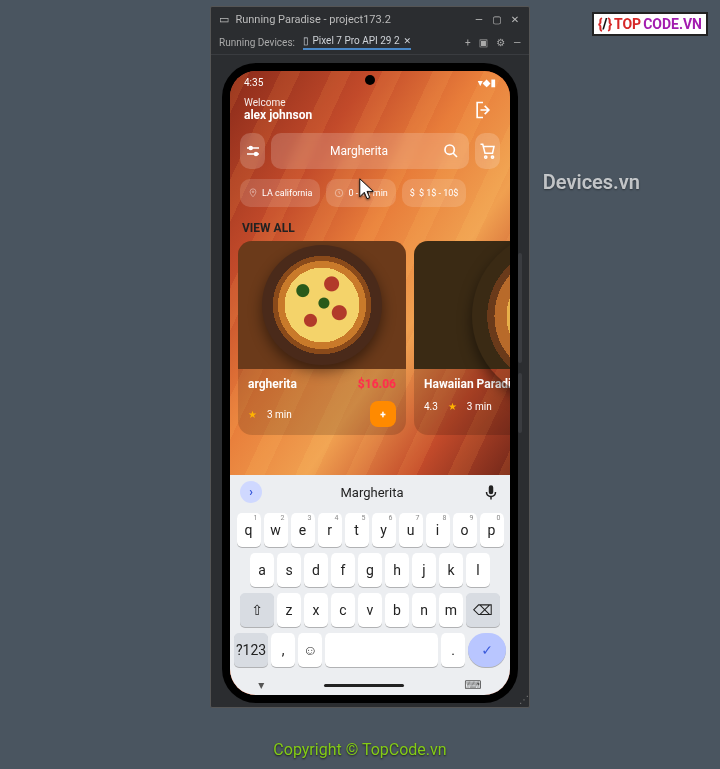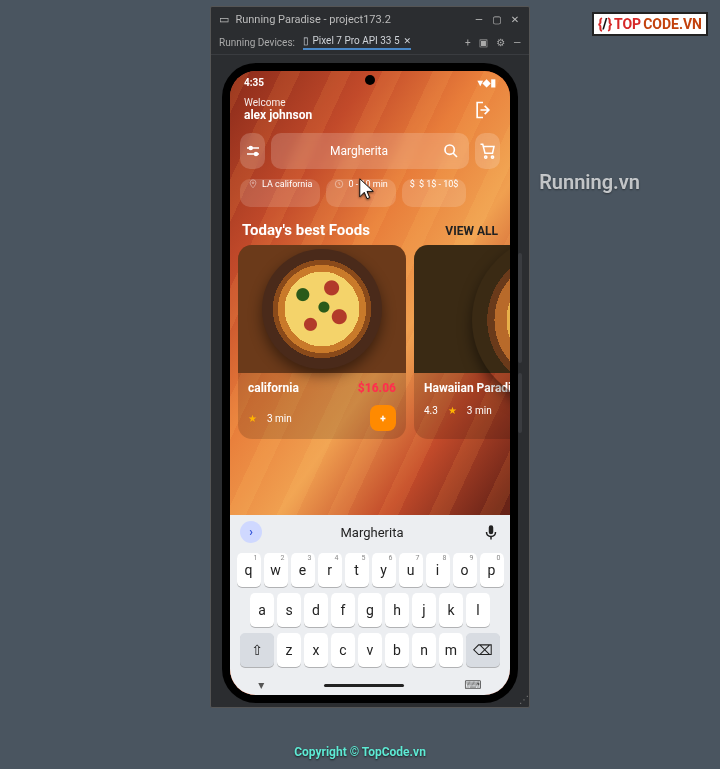--- a/index.html
+++ b/index.html
@@ -1,42 +1,42 @@
 <!DOCTYPE html>
 <html><head>
 <meta charset="utf-8">
 <style>
 * { margin: 0; padding: 0; box-sizing: border-box; font-family: -apple-system, BlinkMacSystemFont, "Segoe UI", Roboto, sans-serif; }
 body { background: #4a5560; width: 720px; height: 769px; overflow: hidden; position: relative; }
 
 
 .wm-logo { position: absolute; top: 12px; right: 12px; background: #fff; border: 2px solid #222; padding: 2px 4px; font-weight: 700; font-size: 14px; display: flex; align-items: center; gap: 2px; }
 .wm-logo .red { color: #d62828; }
-.wm-logo .blk { color: #c2410c; }
+.wm-logo .blk { color: #a21caf; }
 .wm-mid { position: absolute; top: 170px; right: 80px; color: rgba(255,255,255,0.7); font-size: 20px; font-weight: 600; text-shadow: 0 1px 2px rgba(0,0,0,.4); }
-.wm-foot { position: absolute; bottom: 10px; left: 50%; transform: translateX(-50%); color: #5eead4; font-size: 12px; font-weight: 700; text-shadow: 0 1px 2px rgba(0,0,0,.7); }
+.wm-foot { position: absolute; bottom: 10px; left: 50%; transform: translateX(-50%); color: #84cc16; font-size: 16px; font-weight: 400; text-shadow: 0 1px 2px rgba(0,0,0,.7); }
 
 
 .ide { position: absolute; left: 210px; top: 6px; width: 320px; background: #2b2d30; border: 1px solid #555; border-radius: 2px; }
 .ide-title { height: 24px; display: flex; align-items: center; padding: 0 8px; color: #bbb; font-size: 11px; gap: 6px; }
 .ide-title .spacer { flex: 1; }
 .ide-ctrl { width: 12px; height: 12px; display: inline-flex; align-items: center; justify-content: center; color: #bbb; font-size: 10px; }
 .ide-tabs { height: 24px; display: flex; align-items: center; padding: 0 8px; color: #aaa; font-size: 10px; gap: 8px; border-bottom: 1px solid #3a3c40; }
 .ide-tab { display: flex; align-items: center; gap: 4px; border-bottom: 2px solid #4a88c7; padding-bottom: 2px; color: #cfd3d8; }
 .ide-tabs .spacer { flex: 1; }
 .ide-right { display: flex; gap: 8px; align-items: center; }
 
 
 .phone { margin: 8px auto 4px; width: 296px; height: 640px; background: #000; border-radius: 34px; padding: 8px; position: relative; }
 .phone-side { position: absolute; right: -4px; top: 190px; width: 4px; height: 110px; background: #3a3c40; border-radius: 2px; }
 .phone-side2 { position: absolute; right: -4px; top: 310px; width: 4px; height: 60px; background: #3a3c40; border-radius: 2px; }
 .screen { width: 100%; height: 100%; border-radius: 26px; overflow: hidden; background: #c24a2a; position: relative; }
 
 
-.statusbar { height: 22px; display: flex; align-items: center; justify-content: space-between; padding: 0 14px; color: #fff; font-size: 10px; font-weight: 700; position: relative; }
+.statusbar { height: 22px; display: flex; align-items: center; justify-content: space-between; padding: 0 14px; color: #fff; font-size: 10px; font-weight: 400; position: relative; }
 .camera { position: absolute; left: 50%; top: 4px; transform: translateX(-50%); width: 10px; height: 10px; background: #000; border-radius: 50%; }
 
 
 .app-bg { position: absolute; inset: 0; background:
   linear-gradient(125deg, #8a2a1a 0%, #c24a2a 20%, #e87d3a 35%, #f0a050 50%, #c24a2a 65%, #6a2418 80%, #4a1810 100%);
 }
 .app-bg::after { content:""; position:absolute; inset:0; background:
   repeating-linear-gradient(115deg, rgba(255,120,40,.25) 0 18px, transparent 18px 46px);
   mix-blend-mode: screen; opacity:.55; }
 .app { position: relative; height: 100%; display: flex; flex-direction: column; }
@@ -48,21 +48,21 @@
 
 .searchrow { padding: 4px 10px; display: flex; gap: 6px; align-items: center; }
 .rbox { background: rgba(255,255,255,.18); border-radius: 10px; height: 36px; display: flex; align-items: center; justify-content: center; backdrop-filter: blur(4px); }
 .filter-btn { width: 36px; }
 .searchbox { flex: 1; padding: 0 10px; justify-content: space-between; gap: 6px; }
 .searchbox input { flex: 1; background: none; border: none; outline: none; color: #fff; font-size: 12px; text-align: center; }
 .searchbox input::placeholder { color: rgba(255,255,255,.8); }
 .cart-btn { width: 36px; }
 
 .chips { padding: 6px 10px; display: flex; gap: 6px; }
-.chip { background: rgba(255,255,255,.15); border-radius: 10px; height: 28px; padding: 0 8px; display: flex; gap: 4px; color: #fff; font-size: 9px; }
+.chip { background: rgba(255,255,255,.15); border-radius: 10px; height: 28px; padding: 0 8px; display: flex; align-items: center; gap: 4px; color: #fff; font-size: 9px; }
 
 .section-head { padding: 8px 12px 4px; display: flex; justify-content: space-between; align-items: baseline; }
 .section-title { color: #fff; font-size: 15px; font-weight: 700; }
 .viewall { color: #222; font-size: 12px; font-weight: 700; }
 
 .cards { padding: 2px 0 0 8px; display: flex; gap: 8px; overflow: hidden; }
 .card { width: 168px; flex-shrink: 0; background: rgba(0,0,0,.15); border-radius: 14px; overflow: hidden; }
 .card-img { height: 128px; background: #6b3a1a; display: flex; align-items: center; justify-content: center; position: relative; }
 .pizza { width: 120px; height: 120px; border-radius: 50%; background:
   radial-gradient(circle at 50% 50%, #f4d36a 0 44%, #c97a2a 44% 52%, #8a4a1a 52% 58%, transparent 58%),
@@ -115,37 +115,37 @@
 .resize { position: absolute; right: 2px; bottom: 2px; color: #777; font-size: 10px; letter-spacing: -2px; }
 </style>
 </head>
 <body>
 
 <div class="wm-logo">
   <span style="color:#d62828;font-weight:900">{<span style="color:#111">/</span>}</span>
   <span class="red">TOP</span>
     <span class="blk">CODE.VN</span>
 </div>
-<div class="wm-mid">Running.vn</div>
+<div class="wm-mid">Devices.vn</div>
 <div class="wm-foot">Copyright © TopCode.vn</div>
 
 <div class="ide">
   <div class="ide-title">
     <span>▭</span>
     <span>Running Paradise - project173.2</span>
     <span class="spacer"></span>
     <span class="ide-ctrl">—</span>
     <span class="ide-ctrl">▢</span>
     <span class="ide-ctrl">✕</span>
   </div>
   <div class="ide-tabs">
     <span>Running Devices:</span>
     <span class="ide-tab">
       <span>▯</span>
-      <span>Pixel 7 Pro API 33 5</span>
+      <span>Pixel 7 Pro API 29 2</span>
       <span style="font-size:9px">✕</span>
     </span>
     <span class="spacer"></span>
     <div class="ide-right">
       <span>+</span>
       <span>▣</span>
       <span>⚙</span>
       <span>—</span>
     </div>
   </div>
@@ -214,32 +214,31 @@
               </svg>
             <span>0 - 10 min</span>
           </div>
           <div class="chip">
             <span>$</span>
             <span>$ 1$ - 10$</span>
           </div>
         </div>
 
         <div class="section-head">
-          <div class="section-title">Today's best Foods</div>
           <div class="viewall">VIEW ALL</div>
         </div>
 
         <div class="cards">
           <div class="card">
             <div class="card-img">
                 <div class="pizza"></div>
               </div>
             <div class="card-body">
               <div class="row1">
-                <span class="fname">california</span>
+                <span class="fname">argherita</span>
                 <span class="price">$16.06</span>
               </div>
               <div class="row2">
                 <span class="star">★</span>
                 <span>3 min</span>
                 <div class="addbtn">+</div>
               </div>
             </div>
           </div>
           <div class="card">
@@ -295,20 +294,28 @@
                 <div class="key wide">⇧</div>
                 <div class="key">z</div>
                 <div class="key">x</div>
                 <div class="key">c</div>
                 <div class="key">v</div>
                 <div class="key">b</div>
                 <div class="key">n</div>
                 <div class="key">m</div>
                 <div class="key wide">⌫</div>
               </div>
+            <div class="krow">
+              <div class="key wide">?123</div>
+              <div class="key">,</div>
+              <div class="key">☺</div>
+              <div class="key space"></div>
+              <div class="key">.</div>
+              <div class="key enter">✓</div>
+            </div>
           </div>
           <div class="navbar">
             <span>▾</span>
             <div class="navpill"></div>
             <span>⌨</span>
           </div>
         </div>
 
         <div class="cursor">
           <svg viewBox="0 0 20 28">

